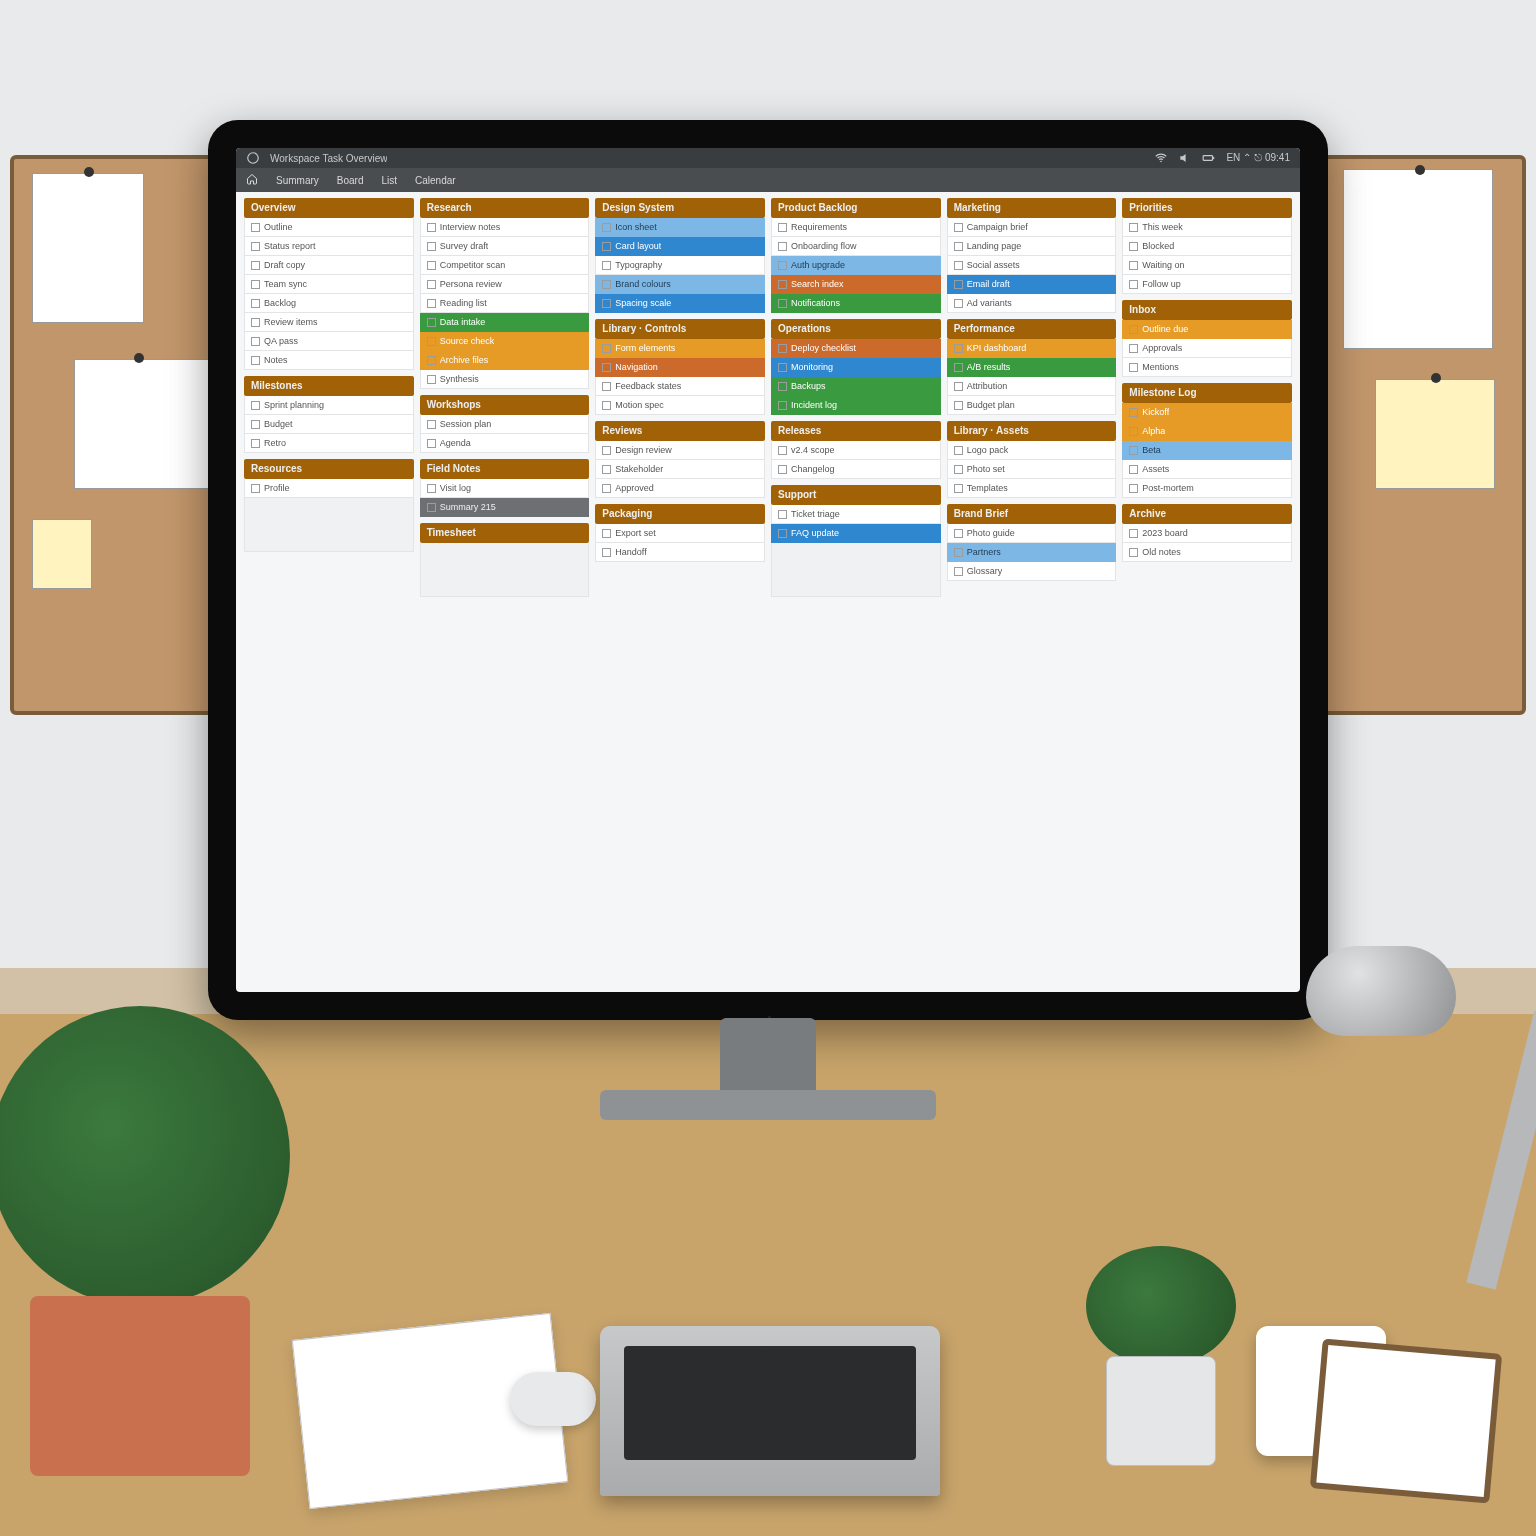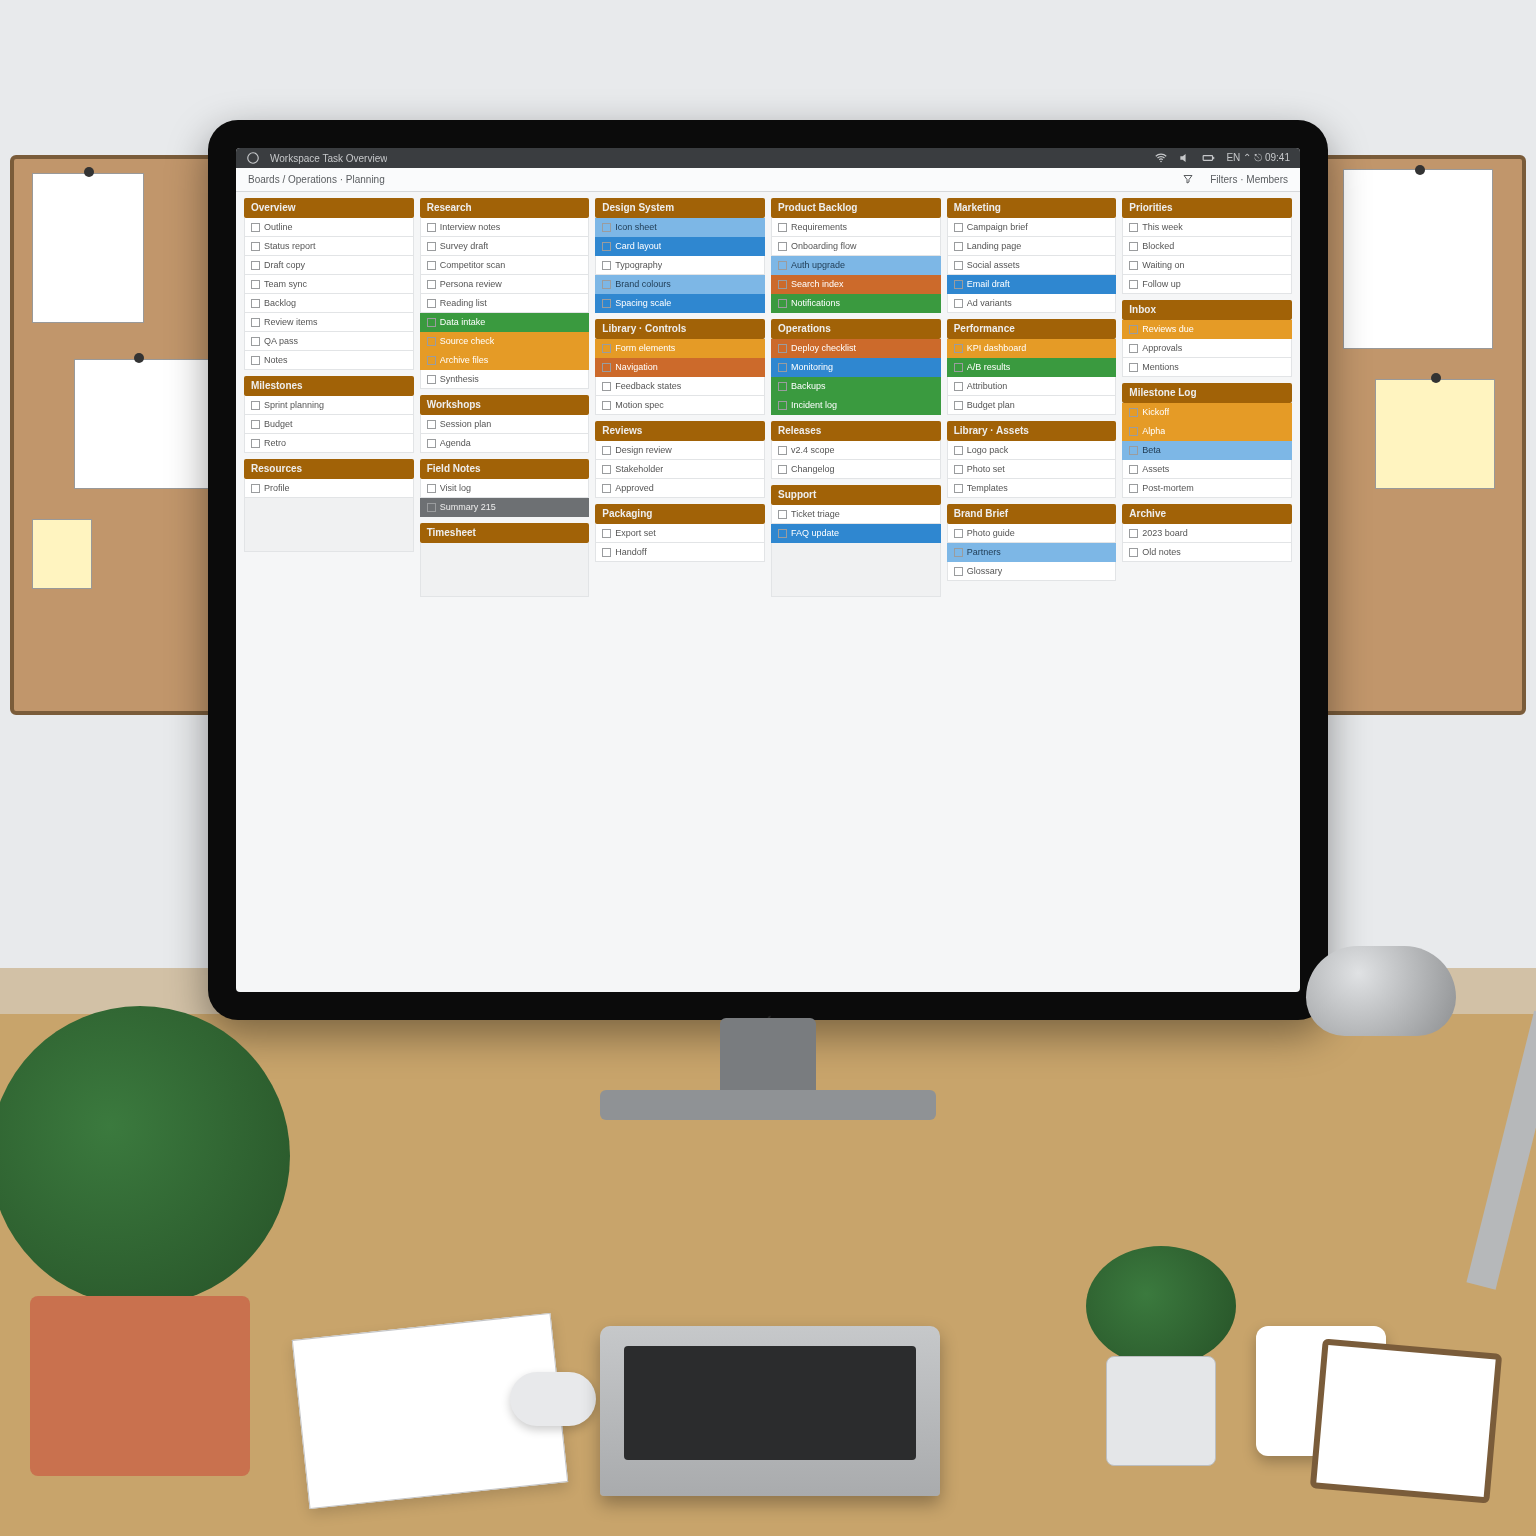--- a/index.html
+++ b/index.html
@@ -116,31 +116,32 @@
         </span>
         <span class="ticon">
           <svg viewBox="0 0 24 24" width="14" height="14" stroke="#c6c8ca" stroke-width="2" fill="none">
               <rect x="2" y="8" width="16" height="8" rx="1"></rect>
               <rect x="19" y="10" width="2" height="4" fill="#c6c8ca" stroke="none"></rect>
             </svg>
         </span>
         <span class="nowrap">EN  ⌃  ⎋  09:41</span>
       </div>
 
-
-      <div class="toolbar">
-        <span class="nowrap">Boards  /  Operations  ·  Planning</span>
-        <span class="spacer"></span>
+      <div class="menubar">
         <span class="ticon">
-          <svg viewBox="0 0 24 24" width="12" height="12" stroke="#5a5d60" stroke-width="2" fill="none">
-              <path d="M4 5h16l-6 8v5l-4 2v-7z"></path>
+          <svg viewBox="0 0 24 24" width="12" height="12" stroke="#d7d8da" stroke-width="2" fill="none">
+              <path d="M3 11l9-8 9 8v9a2 2 0 0 1-2 2h-4v-6h-6v6H5a2 2 0 0 1-2-2z"></path>
             </svg>
         </span>
-        <span class="nowrap">Filters · Members</span>
+        <span class="nowrap">Summary</span>
+        <span class="nowrap">Board</span>
+        <span class="nowrap">List</span>
+        <span class="nowrap">Calendar</span>
       </div>
+
 
       <div class="board" id="board">
           <div class="col">
             <div class="col-head nowrap">Overview</div>
             <div class="card nowrap ">
               <span class="chk"></span>
               <span class="nowrap">Outline</span>
             </div>
             <div class="card nowrap ">
               <span class="chk"></span>
@@ -498,21 +499,21 @@
               <span class="chk"></span>
               <span class="nowrap">Waiting on</span>
             </div>
             <div class="card nowrap ">
               <span class="chk"></span>
               <span class="nowrap">Follow up</span>
             </div>
             <div class="col-head nowrap" style="margin-top: 6px;">Inbox</div>
             <div class="card nowrap c-orange">
               <span class="chk"></span>
-              <span class="nowrap">Reviews due</span>
+              <span class="nowrap">Outline due</span>
             </div>
             <div class="card nowrap ">
               <span class="chk"></span>
               <span class="nowrap">Approvals</span>
             </div>
             <div class="card nowrap ">
               <span class="chk"></span>
               <span class="nowrap">Mentions</span>
             </div>
             <div class="col-head nowrap" style="margin-top: 6px;">Milestone Log</div>

